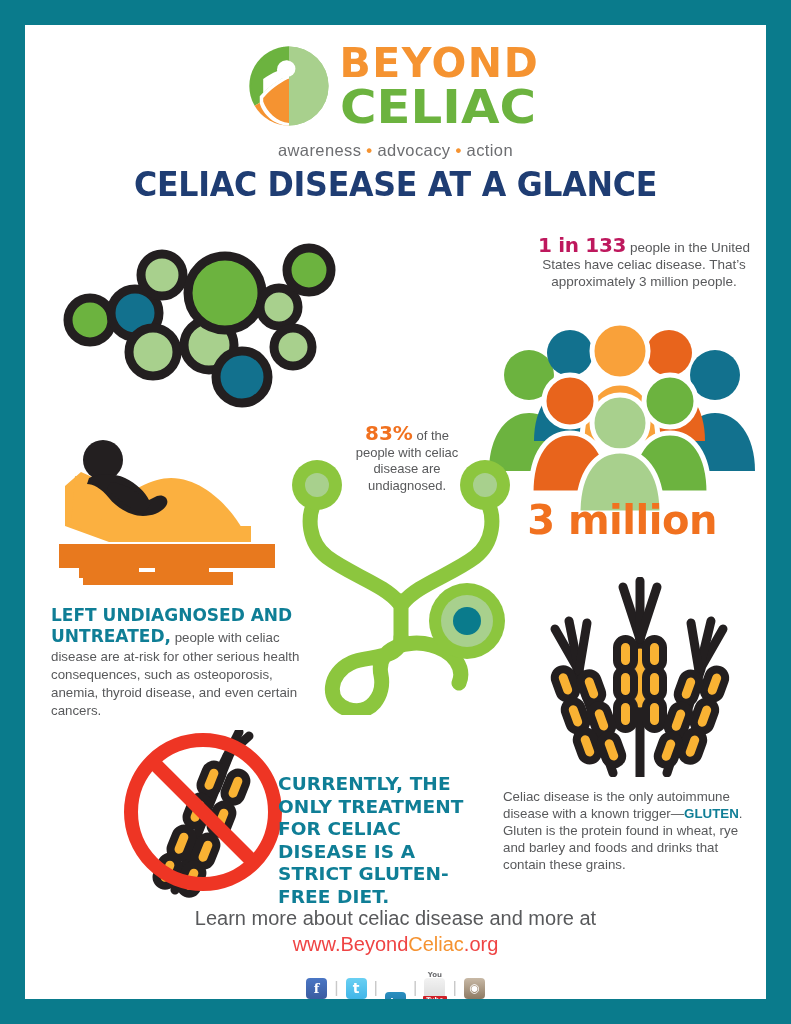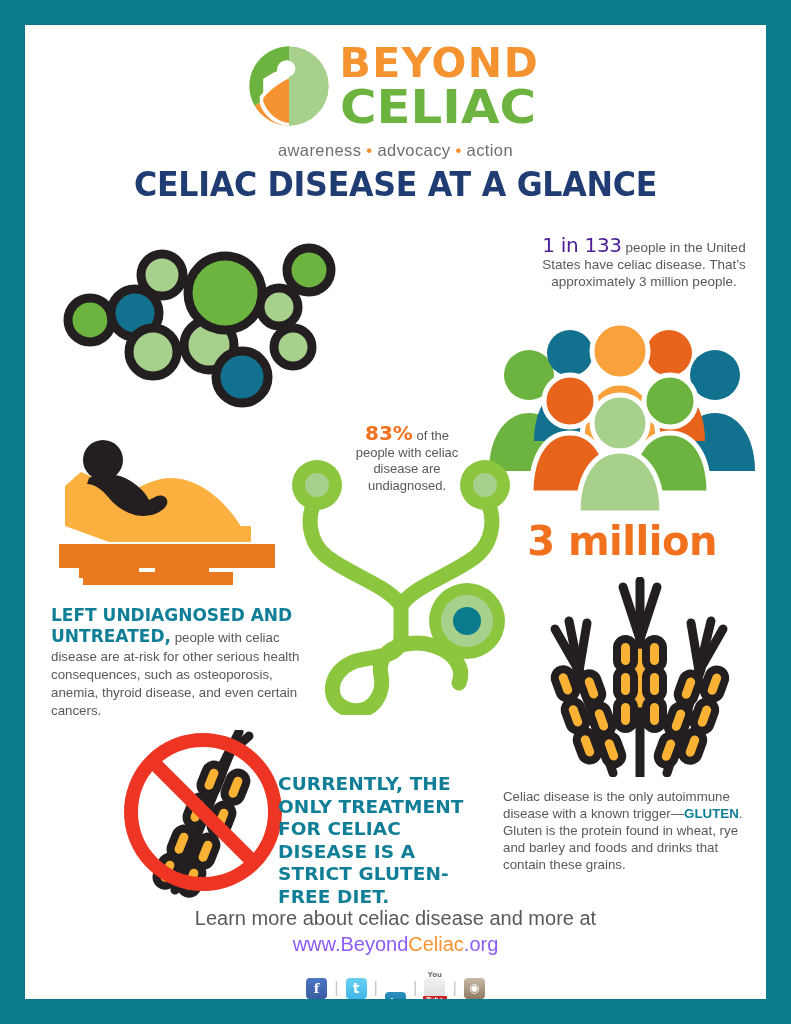--- a/index.html
+++ b/index.html
@@ -111,22 +111,22 @@
   .stat133 {
     position: absolute;
     left: 505px; top: 212px;
     width: 228px;
     text-align: center;
     color: #58595b;
     font-size: 13.5px;
     line-height: 17px;
   }
   .stat133 .num {
-    color: #4c1d95;
-    font-weight: normal;
+    color: #be185d;
+    font-weight: bold;
     font-size: 20px;
     font-family: "DejaVu Sans", sans-serif;
     letter-spacing: -0.3px;
   }
 
   
   .genetic {
     position: absolute;
     left: 310px; top: 260px;
     width: 180px;
@@ -137,21 +137,20 @@
   .three-million {
     position: absolute;
     left: 462px; top: 472px;
     width: 270px;
     text-align: center;
     color: #f1711f;
     font-weight: bold;
     font-size: 40px;
     letter-spacing: -0.5px;
     font-family: "DejaVu Sans", sans-serif;
-    margin-top: 21px;
   }
 
   
   .examtable { position: absolute; left: 26px; top: 405px; width: 240px; height: 155px; }
 
   
   .stetho { position: absolute; left: 264px; top: 400px; width: 240px; height: 290px; }
   .pct83 {
     position: absolute;
     left: 322px; top: 400px;
@@ -216,21 +215,21 @@
   }
   .footer .learn {
     color: #58595b;
     font-size: 20px;
     line-height: 26px;
   }
   .footer .url {
     font-size: 20px;
     line-height: 26px;
   }
-  .url .g { color: #8b5cf6; margin-top: 40px; }
+  .url .g { color: #ef4444; margin-top: 40px; }
   .url .o { color: #f59331; }
 
   .social {
     position: absolute;
     left: 0; right: 0;
     top: 938px;
     display: flex;
     justify-content: center;
     align-items: center;
     gap: 0px;

